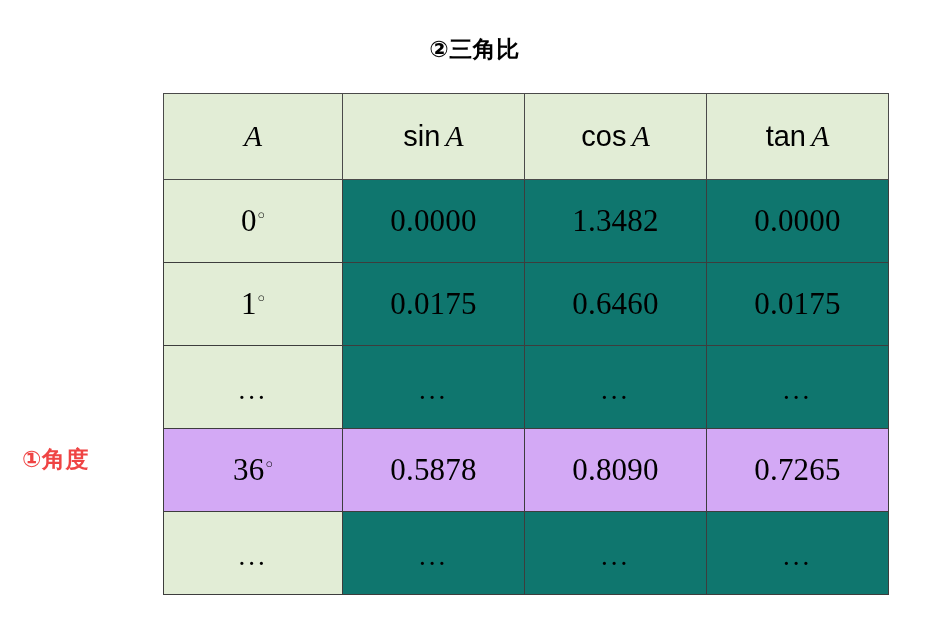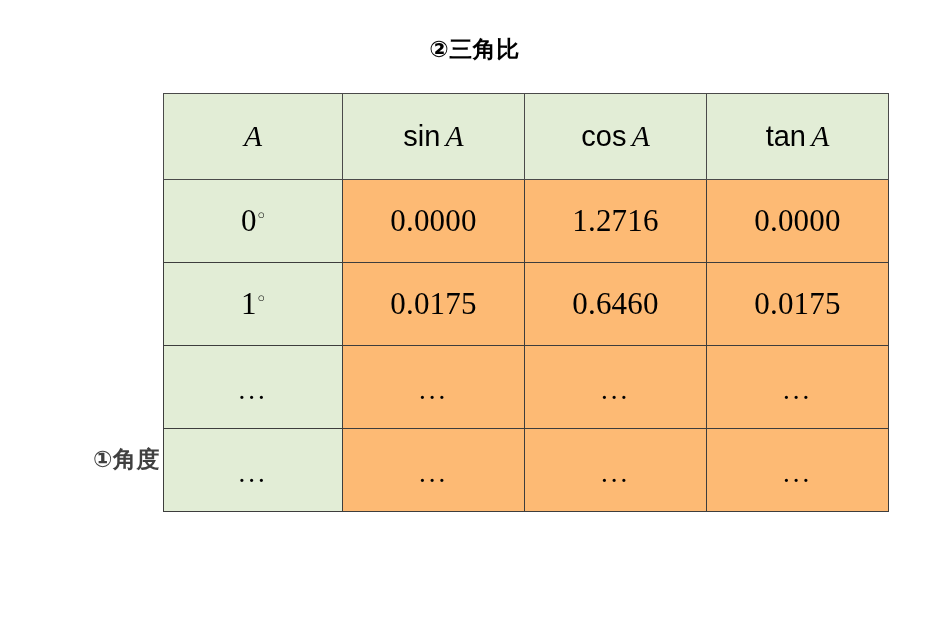--- a/index.html
+++ b/index.html
@@ -27,29 +27,29 @@
     font-weight: bold;
     font-size: 23px;
     letter-spacing: 0.5px;
     color: #000;
     white-space: nowrap;
   }
 
   
   #row-label-angle {
     position: absolute;
-    left: 30px;
+    left: 22px;
     top: 444px;
     width: 130px;
-    text-align: right;
+    text-align: left;
     font-family: "DejaVu Sans", sans-serif;
     font-weight: bold;
     font-size: 23px;
     letter-spacing: 0.5px;
-    color: #404040;
+    color: #ef4444;
     white-space: nowrap;
   }
 
   
   #trig-table {
     position: absolute;
     left: 163px;
     top: 93px;
     border-collapse: collapse;
     table-layout: fixed;
@@ -76,21 +76,21 @@
   #trig-table thead th {
     height: 85px;
     font-size: 29px;
     background: #e2edd6;
     border-bottom: 1.5px solid #2b2b2b;
   }
 
   #trig-table tbody td {
     height: 82px;
     font-size: 31px;
-    background: #fdba74;
+    background: #0f766e;
   }
 
   
   #trig-table tbody td.col-angle {
     background: #e2edd6;
   }
 
   
   #trig-table tbody tr.row-highlight td,
   #trig-table tbody tr.row-highlight td.col-angle {
@@ -157,35 +157,41 @@
       </th>
       <th>
         <span class="mo">tan</span><span class="fn-gap"></span><span class="mi">A</span>
       </th>
     </tr>
   </thead>
   <tbody id="trig-table-body">
       <tr>
         <td class="col-angle"><span class="num">0</span><span class="deg" style="font-size: 0.4em; vertical-align: 0.95em;">○</span></td>
         <td><span class="num">0.0000</span></td>
-        <td><span class="num">1.2716</span></td>
+        <td><span class="num">1.3482</span></td>
         <td><span class="num">0.0000</span></td>
       </tr>
       <tr>
         <td class="col-angle"><span class="num">1</span><span class="deg" style="font-size: 0.4em; vertical-align: 0.95em;">○</span></td>
         <td><span class="num">0.0175</span></td>
         <td><span class="num">0.6460</span></td>
         <td><span class="num">0.0175</span></td>
       </tr>
       <tr>
         <td class="col-angle"><span class="ellipsis">...</span></td>
         <td><span class="ellipsis">...</span></td>
         <td><span class="ellipsis">...</span></td>
         <td><span class="ellipsis">...</span></td>
       </tr>
+      <tr class="row-highlight">
+        <td class="col-angle"><span class="num">36</span><span class="deg" style="font-size: 0.4em; vertical-align: 0.95em;">○</span></td>
+        <td><span class="num">0.5878</span></td>
+        <td><span class="num">0.8090</span></td>
+        <td><span class="num">0.7265</span></td>
+      </tr>
       <tr>
         <td class="col-angle"><span class="ellipsis">...</span></td>
         <td><span class="ellipsis">...</span></td>
         <td><span class="ellipsis">...</span></td>
         <td><span class="ellipsis">...</span></td>
       </tr>
     </tbody>
 </table>
 
 </body></html>

